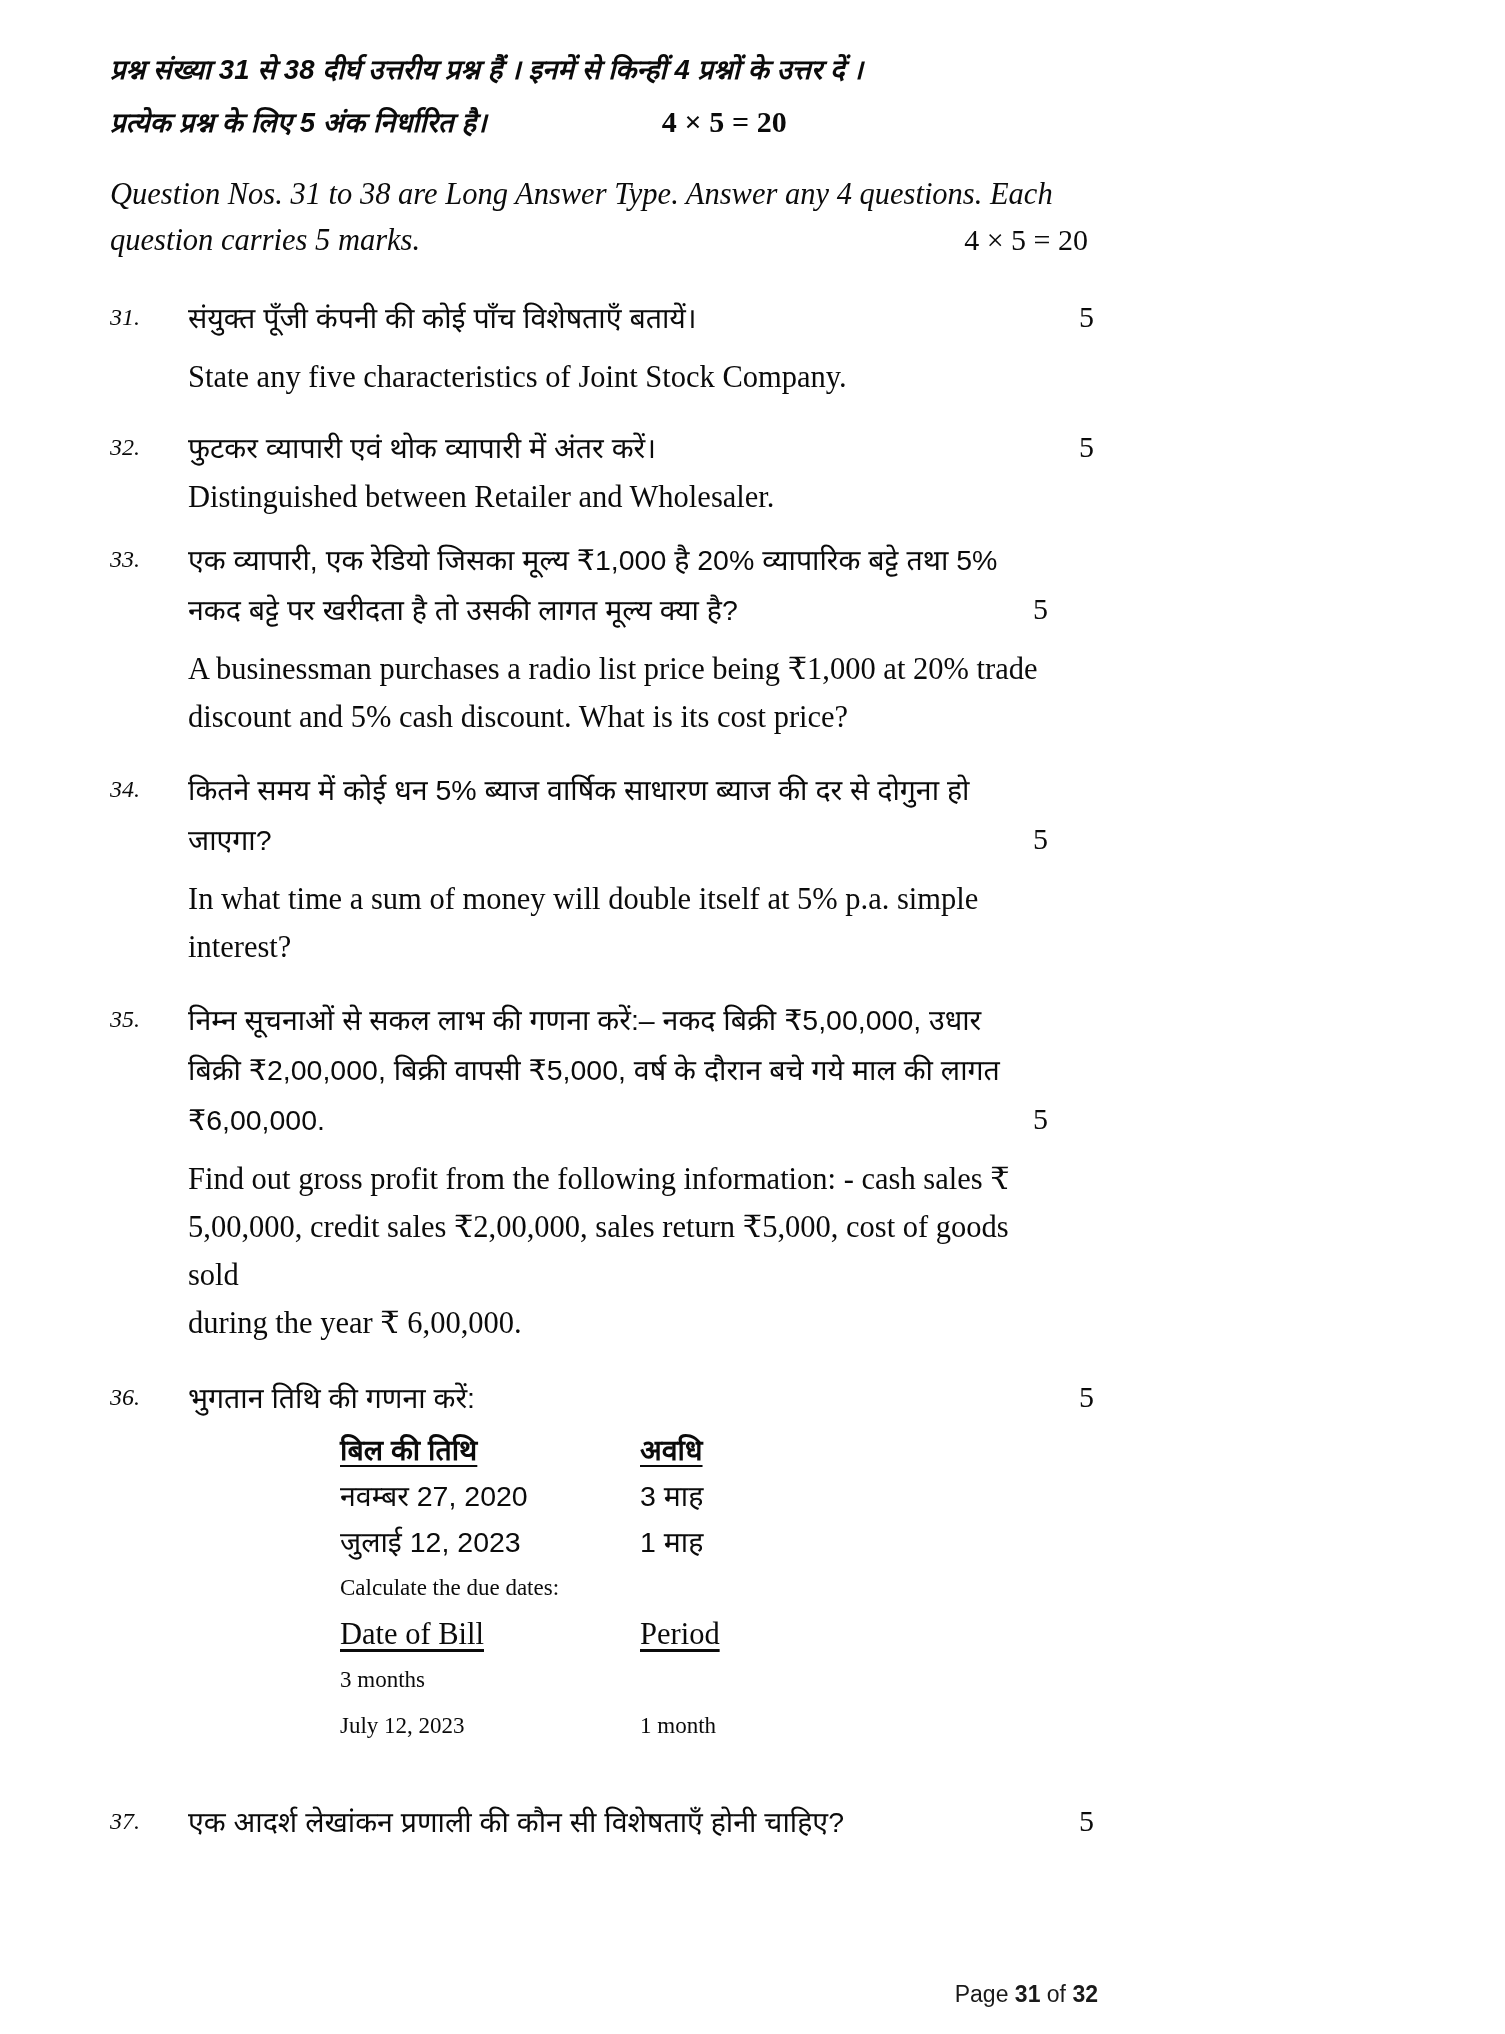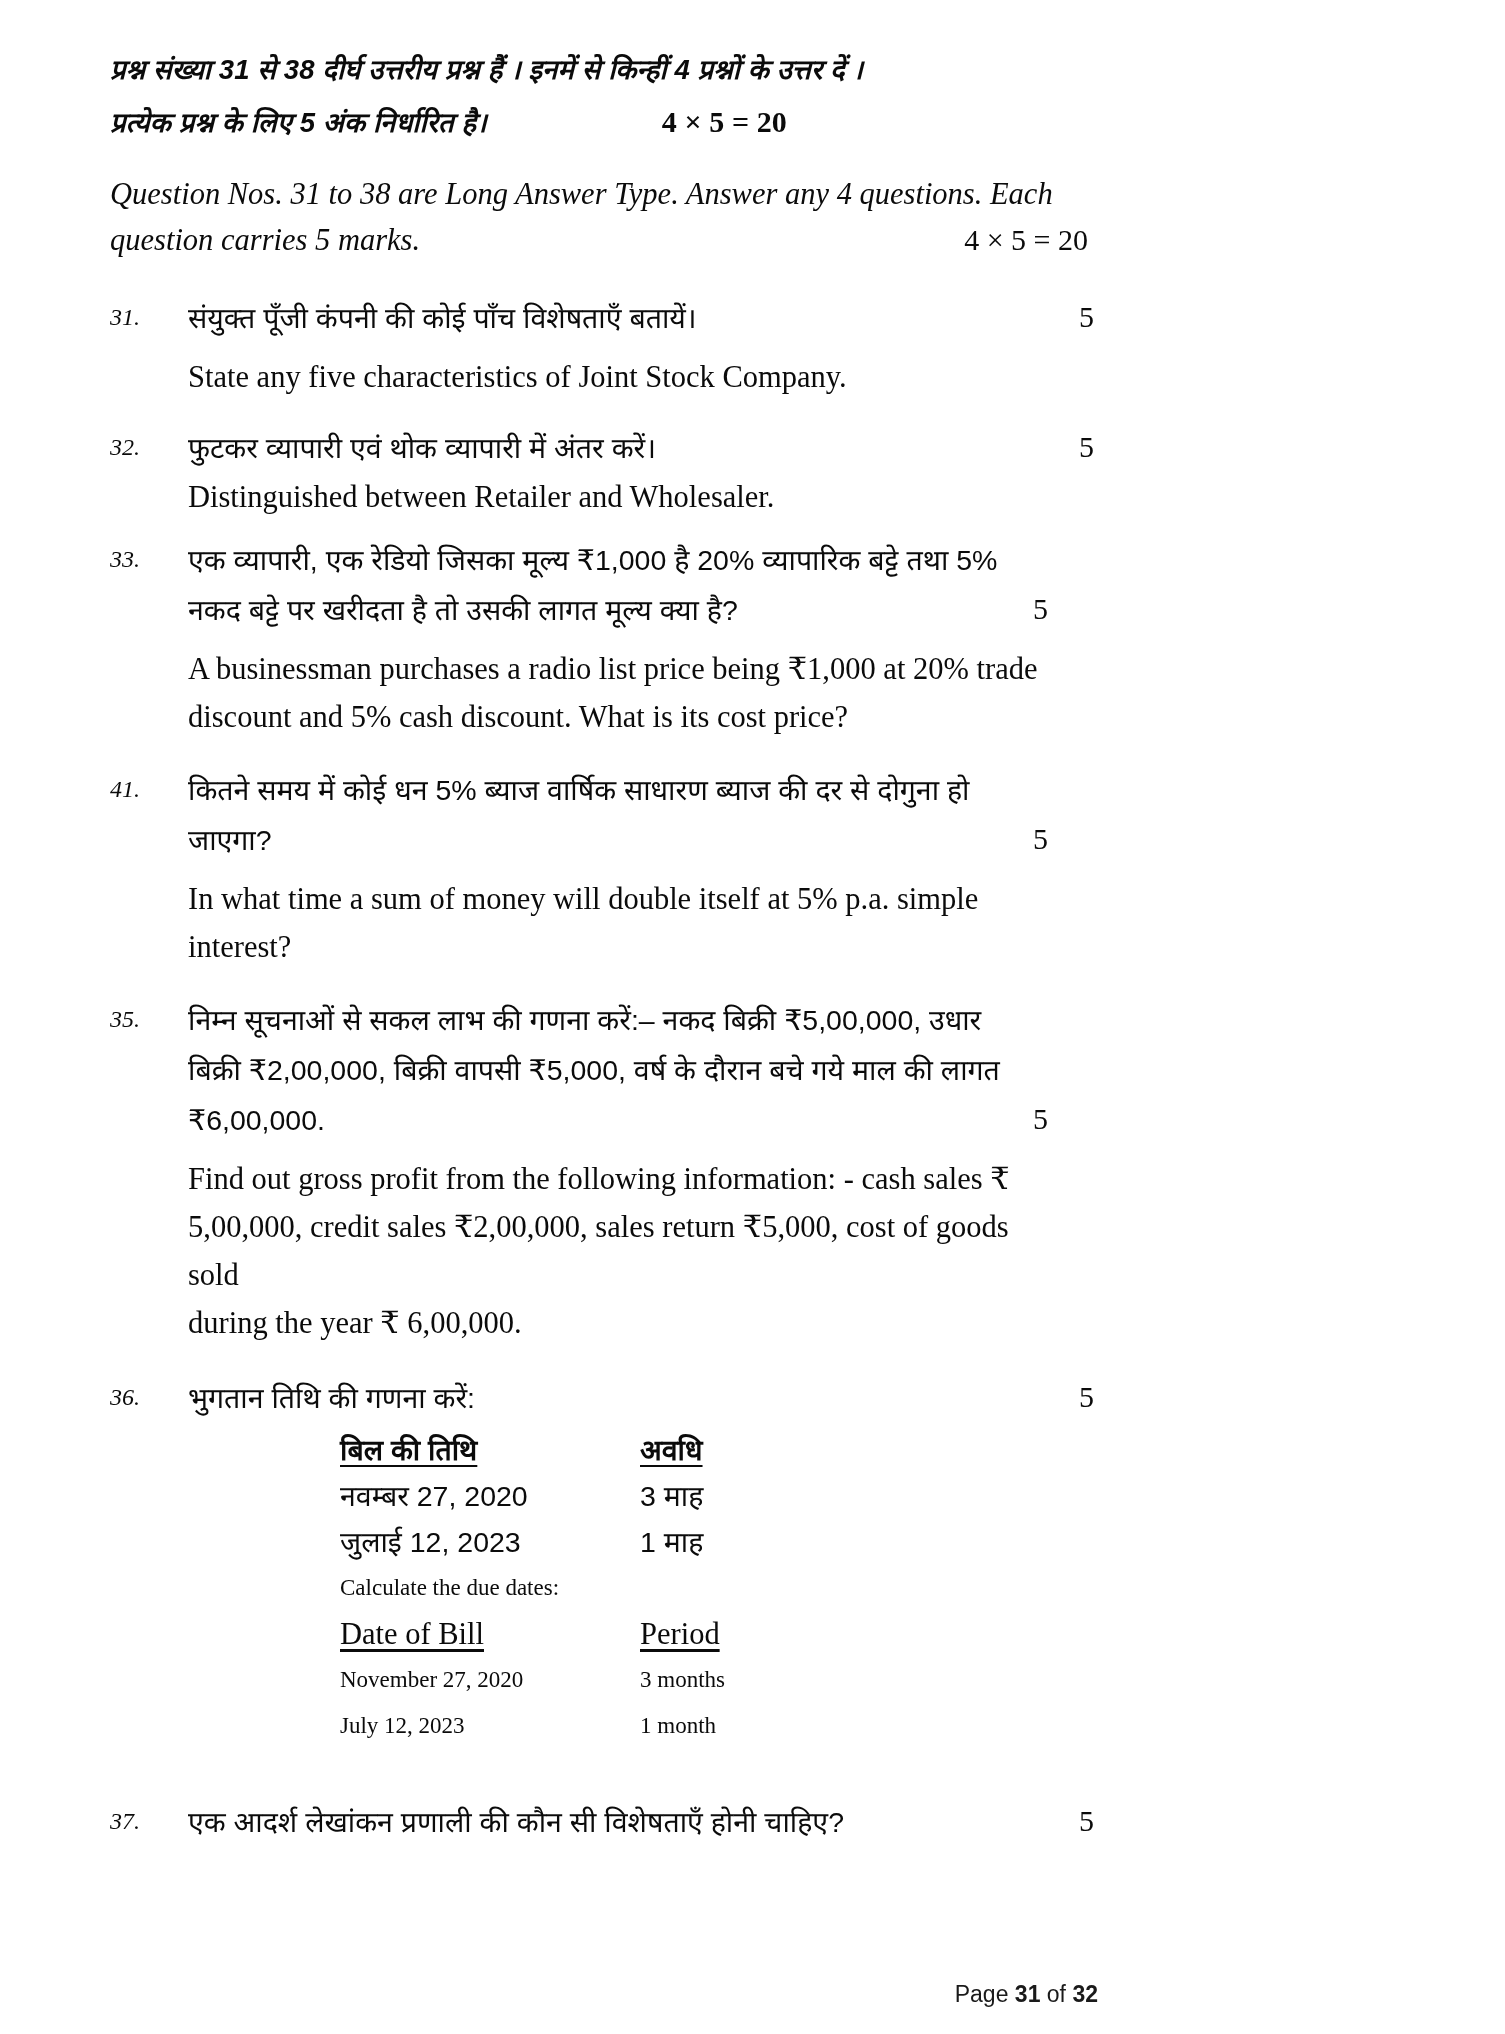--- a/index.html
+++ b/index.html
@@ -215,21 +215,21 @@
         <div class="mk">5</div>
       </div>
       <div class="gap-sm"></div>
       <div class="ln-en">A businessman purchases a radio list price being ₹1,000 at 20% trade</div>
       <div class="ln-en">discount and 5% cash discount. What is its cost price?</div>
     </div>
     <div class="q-marks"></div>
   </div>
 
   <div class="q" style="margin-top:24px;">
-    <div class="q-num">41.</div>
+    <div class="q-num">34.</div>
     <div class="q-body">
       <div class="ln-hi">कितने समय में कोई धन 5% ब्याज वार्षिक साधारण ब्याज की दर से दोगुना हो</div>
       <div class="with-mark">
         <div class="txt ln-hi">जाएगा?</div>
         <div class="mk">5</div>
       </div>
       <div class="gap-sm"></div>
       <div class="ln-en">In what time a sum of money will double itself at 5% p.a. simple interest?</div>
     </div>
     <div class="q-marks"></div>
@@ -274,21 +274,20 @@
 
       <div class="tbl" style="margin-top:0;">
         <div class="tbl-row">
           <div class="tbl-c1 en-cell" style="width:auto;flex:0 0 auto;white-space:nowrap;">Calculate the due dates:</div>
         </div>
         <div class="tbl-row">
           <div class="tbl-c1 en-head">Date of Bill</div>
           <div class="tbl-c2 en-head">Period</div>
         </div>
         <div class="tbl-row">
-          <div class="tbl-c1 en-cell">November 27, 2020</div>
           <div class="tbl-c2 en-cell">3 months</div>
         </div>
         <div class="tbl-row">
           <div class="tbl-c1 en-cell">July 12, 2023</div>
           <div class="tbl-c2 en-cell">1 month</div>
         </div>
       </div>
     </div>
     <div class="q-marks">5</div>
   </div>

